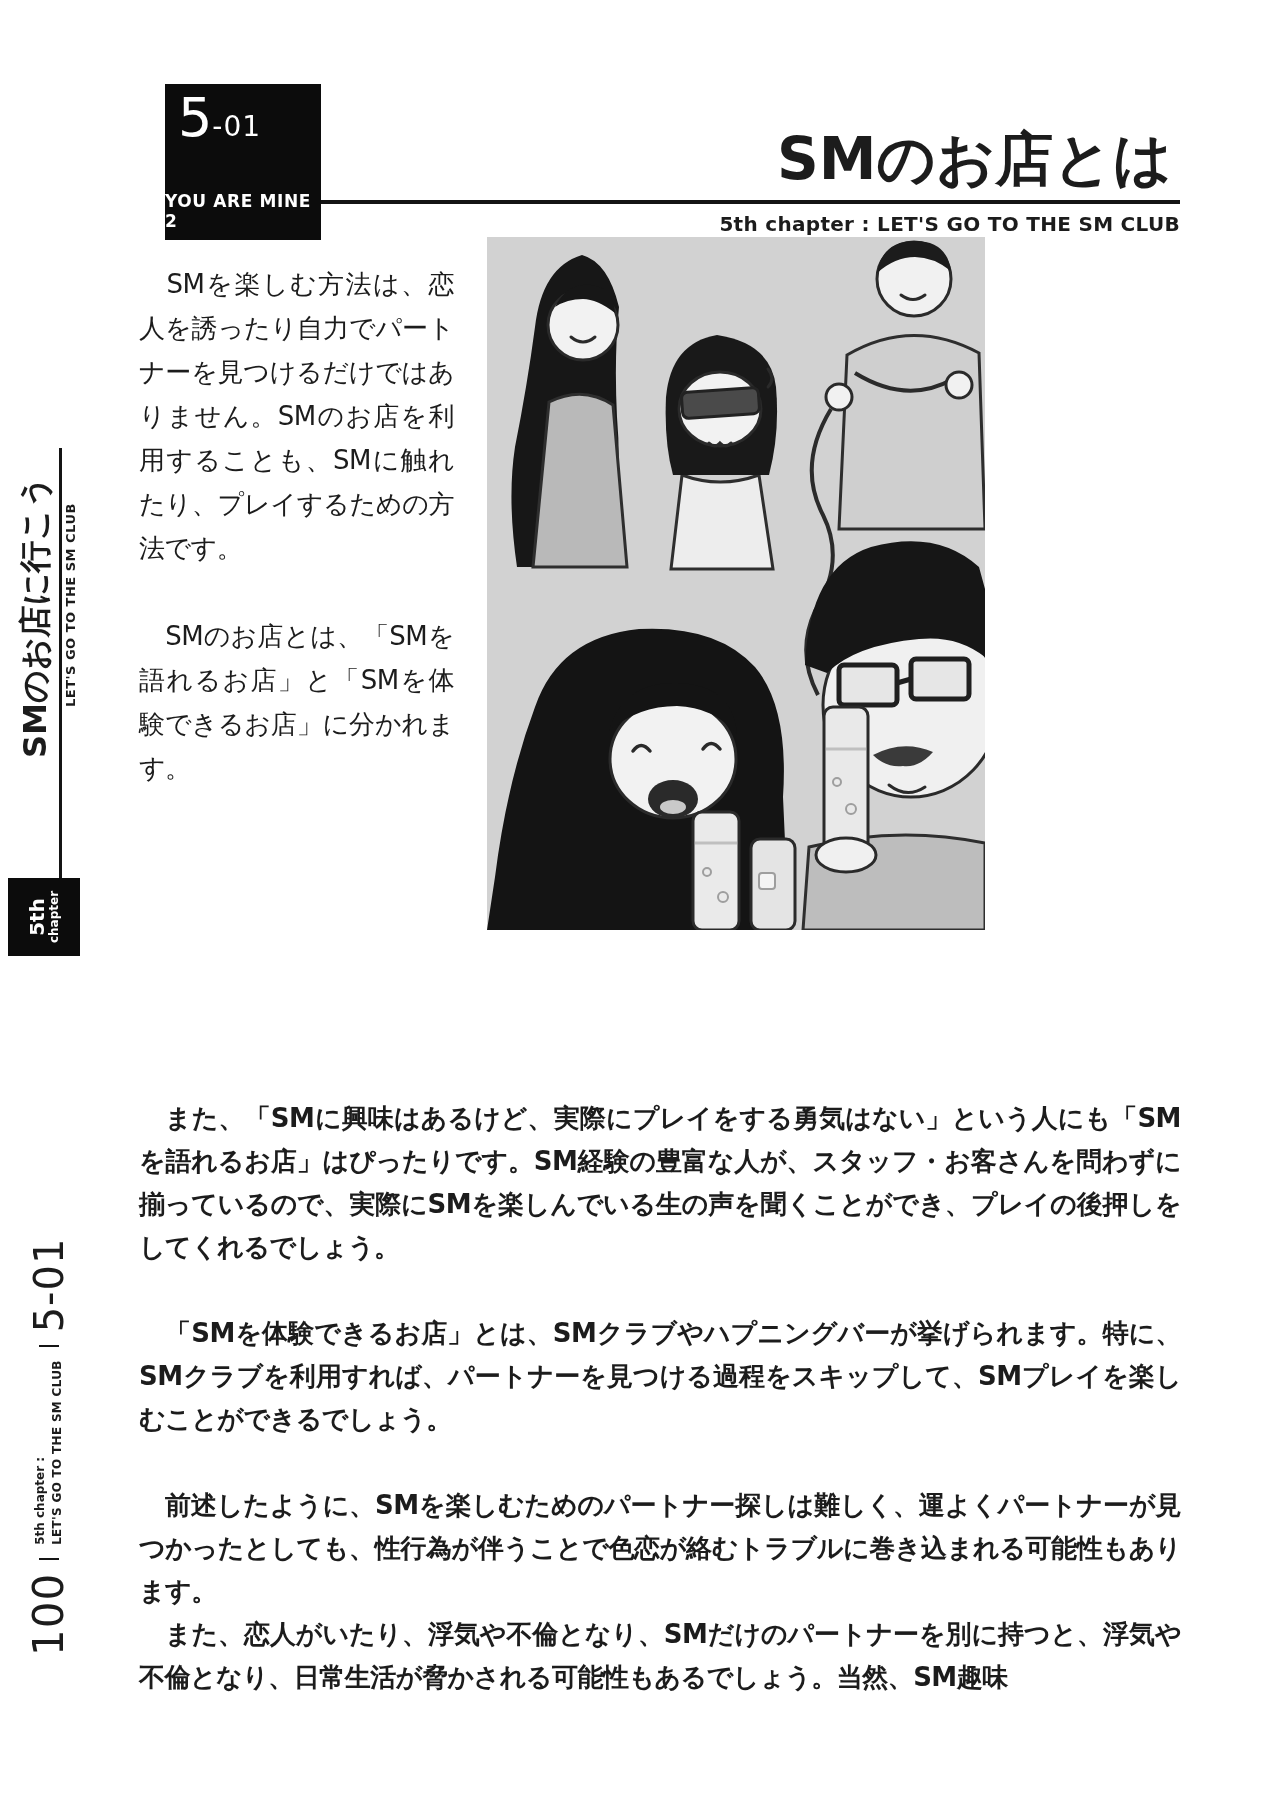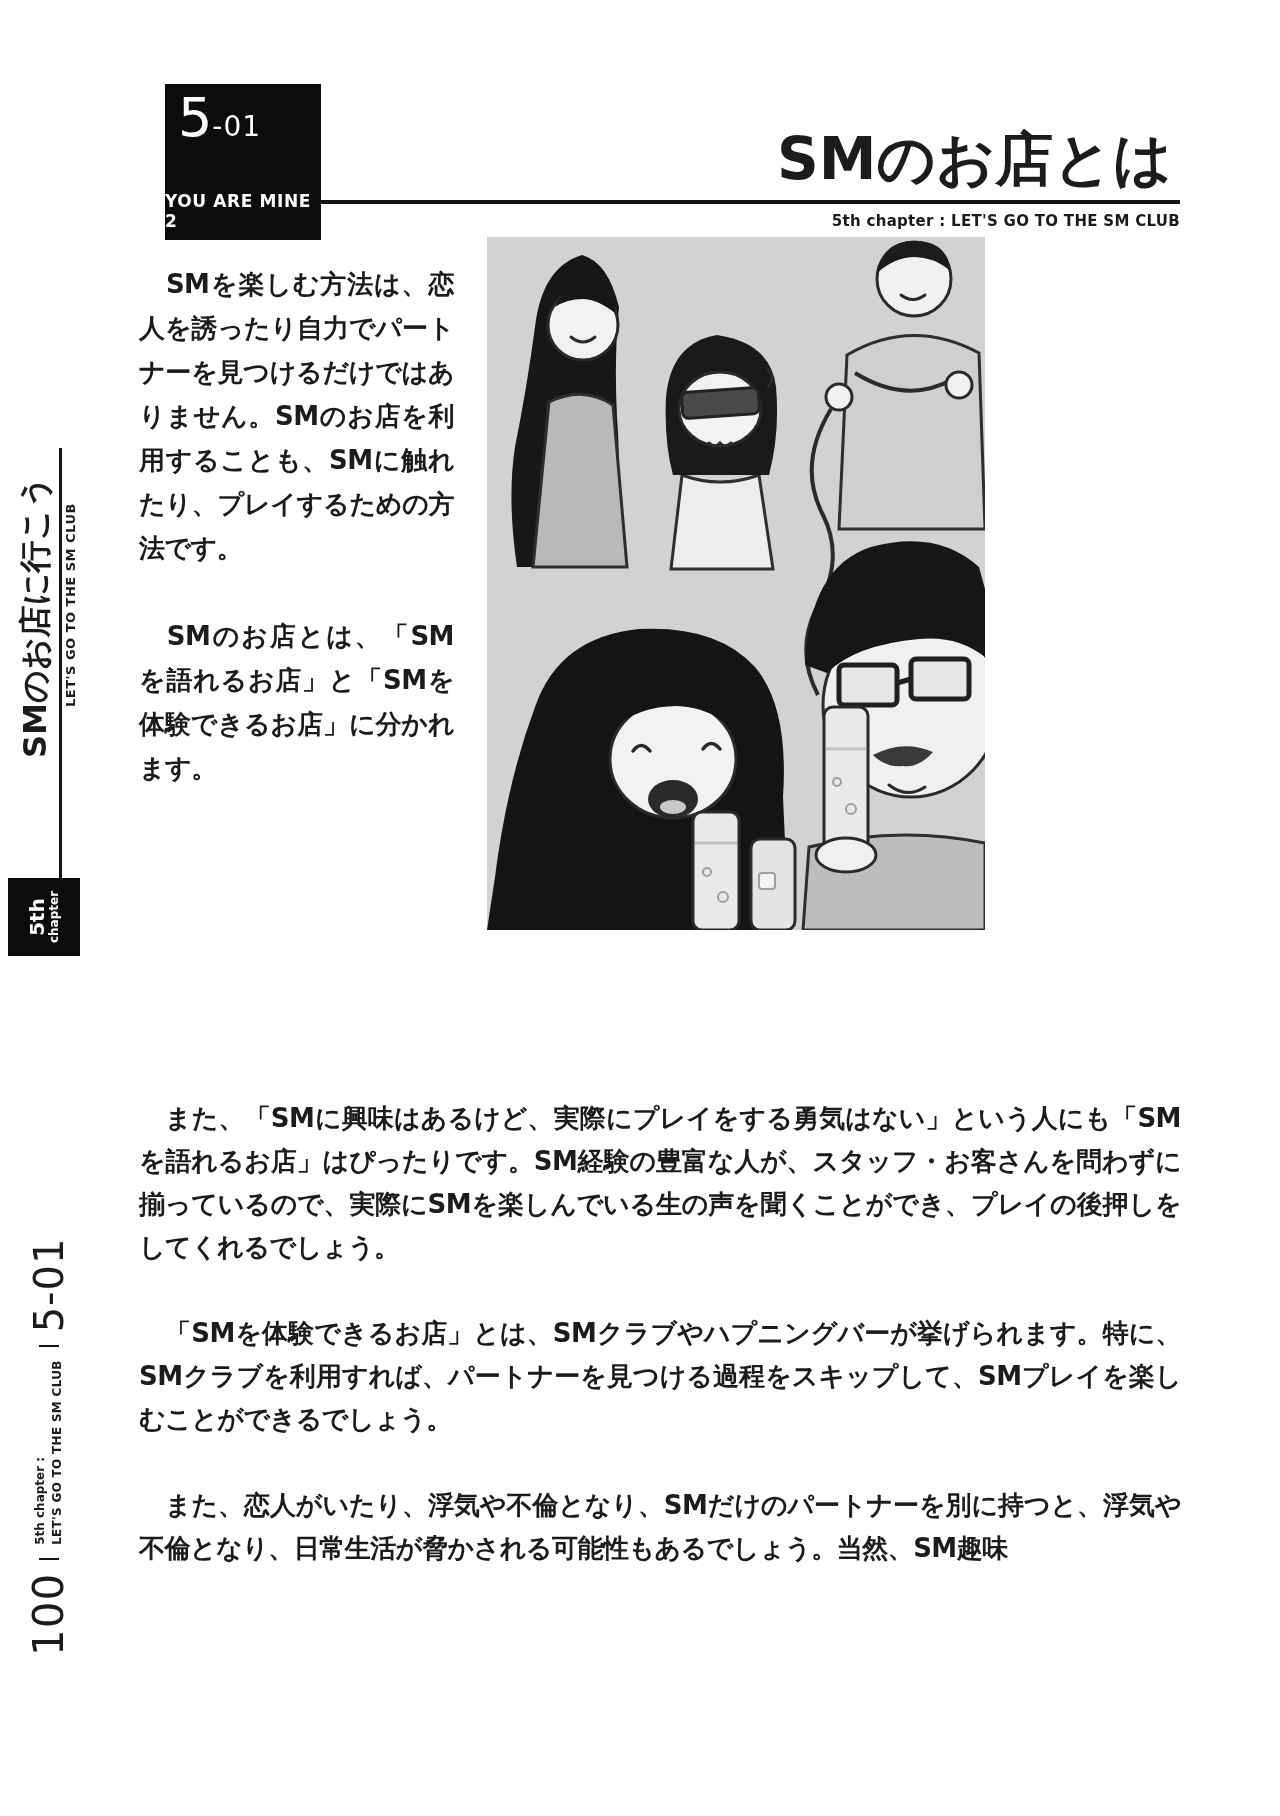--- a/index.html
+++ b/index.html
@@ -10,21 +10,21 @@
 
   
   .lesson-box { position:absolute; left:165px; top:84px; width:156px; height:156px; background:#0c0c0c; color:#ffffff; }
   .lesson-number { position:absolute; left:13px; top:4px; display:flex; align-items:baseline; }
   .lesson-number .major { font-size:54px; font-weight:400; line-height:1.1; }
   .lesson-number .minor { font-size:28px; font-weight:400; letter-spacing:1px; }
   .series-label { position:absolute; right:9px; bottom:9px; font-size:17px; font-weight:bold; letter-spacing:0.6px; }
 
   .header-rule { position:absolute; left:321px; top:200px; width:859px; height:4px; background:#141414; }
   .page-title { position:absolute; top:130px; right:108px; font-size:58px; font-weight:bold; line-height:1; white-space:nowrap; }
-  .header-subtitle { position:absolute; top:212px; right:100px; font-size:15px; font-weight:bold; letter-spacing:0.3px; white-space:nowrap; }
+  .header-subtitle { position:absolute; top:212px; right:100px; font-size:20px; font-weight:bold; letter-spacing:0.3px; white-space:nowrap; }
 
   
   .v-title { position:absolute; left:16px; top:758px; transform:rotate(-90deg); transform-origin:left top;
              font-size:32px; font-weight:bold; line-height:1.2; white-space:nowrap; }
   .v-subtitle { position:absolute; left:63px; top:707px; transform:rotate(-90deg); transform-origin:left top;
                 font-size:13px; font-weight:bold; letter-spacing:0.5px; white-space:nowrap; }
   .sidebar-line { position:absolute; left:59px; top:448px; width:3px; height:430px; background:#141414; }
 
   .chapter-badge { position:absolute; left:8px; top:878px; width:72px; height:78px; background:#0c0c0c; color:#ffffff; }
   .chapter-badge-inner { position:absolute; left:50%; top:50%; transform:translate(-50%,-50%) rotate(-90deg);
@@ -38,21 +38,21 @@
   .footer-page { font-size:42px; font-weight:400; letter-spacing:1px; }
   .footer-sep { width:2px; height:20px; background:#141414; }
   .footer-chapter { display:flex; flex-direction:column; align-items:flex-start; line-height:1.35; }
   .footer-chapter .fc1 { font-size:12px; font-weight:bold; }
   .footer-chapter .fc2 { font-size:12px; font-weight:bold; letter-spacing:0.3px; }
   .footer-lesson { font-size:40px; font-weight:400; letter-spacing:1px; }
 
   
   .col-text { position:absolute; left:139px; top:262px; width:331px; font-size:26px; line-height:44px;
               text-align:justify; letter-spacing:-0.5px; }
-  .col-text p { margin:0 16px 44px 0;font-weight:bold; }
+  .col-text p { margin:0 16px 44px 0; }
   .col-text p:last-child { margin-bottom:0; }
   .full-text { position:absolute; left:139px; top:1097px; width:1042px; font-size:26px; line-height:43px;
                text-align:justify; letter-spacing:-0.5px;font-weight:bold; }
   .full-text p { margin:0 0 43px 0; }
   .full-text p.tight { margin-bottom:0; }
 
   
   .illustration { position:absolute; left:487px; top:237px; width:498px; height:693px; }
   .illustration svg { display:block; }
 </style>
@@ -95,20 +95,21 @@
   </div>
 
   <div class="col-text">
     <p>　SMを楽しむ方法は、恋人を誘ったり自力でパートナーを見つけるだけではありません。SMのお店を利用することも、SMに触れたり、プレイするための方法です。</p>
     <p>　SMのお店とは、「SMを語れるお店」と「SMを体験できるお店」に分かれます。</p>
   </div>
 
   <div class="full-text">
     <p>　また、「SMに興味はあるけど、実際にプレイをする勇気はない」という人にも「SMを語れるお店」はぴったりです。SM経験の豊富な人が、スタッフ・お客さんを問わずに揃っているので、実際にSMを楽しんでいる生の声を聞くことができ、プレイの後押しをしてくれるでしょう。</p>
     <p>　「SMを体験できるお店」とは、SMクラブやハプニングバーが挙げられます。特に、SMクラブを利用すれば、パートナーを見つける過程をスキップして、SMプレイを楽しむことができるでしょう。</p>
+    <p class="tight">　前述したように、SMを楽しむためのパートナー探しは難しく、運よくパートナーが見つかったとしても、性行為が伴うことで色恋が絡むトラブルに巻き込まれる可能性もあります。</p>
     <p class="tight">　また、恋人がいたり、浮気や不倫となり、SMだけのパートナーを別に持つと、浮気や不倫となり、日常生活が脅かされる可能性もあるでしょう。当然、SM趣味</p>
   </div>
 
   <div class="illustration">
     <svg width="498" height="693" viewBox="0 0 498 693" xmlns="http://www.w3.org/2000/svg">
       <rect width="498" height="693" fill="#d2d2d2"></rect>
 
       <g>
         <path d="M95,18 Q55,30 48,90 Q40,150 28,210 Q20,262 30,330 L122,330 Q136,250 130,180 Q127,120 132,70 Q121,25 95,18 Z" fill="#171717"></path>
         <path d="M62,165 Q96,148 126,168 L140,330 L46,330 Z" fill="#b9b9b9" stroke="#2e2e2e" stroke-width="3"></path>

